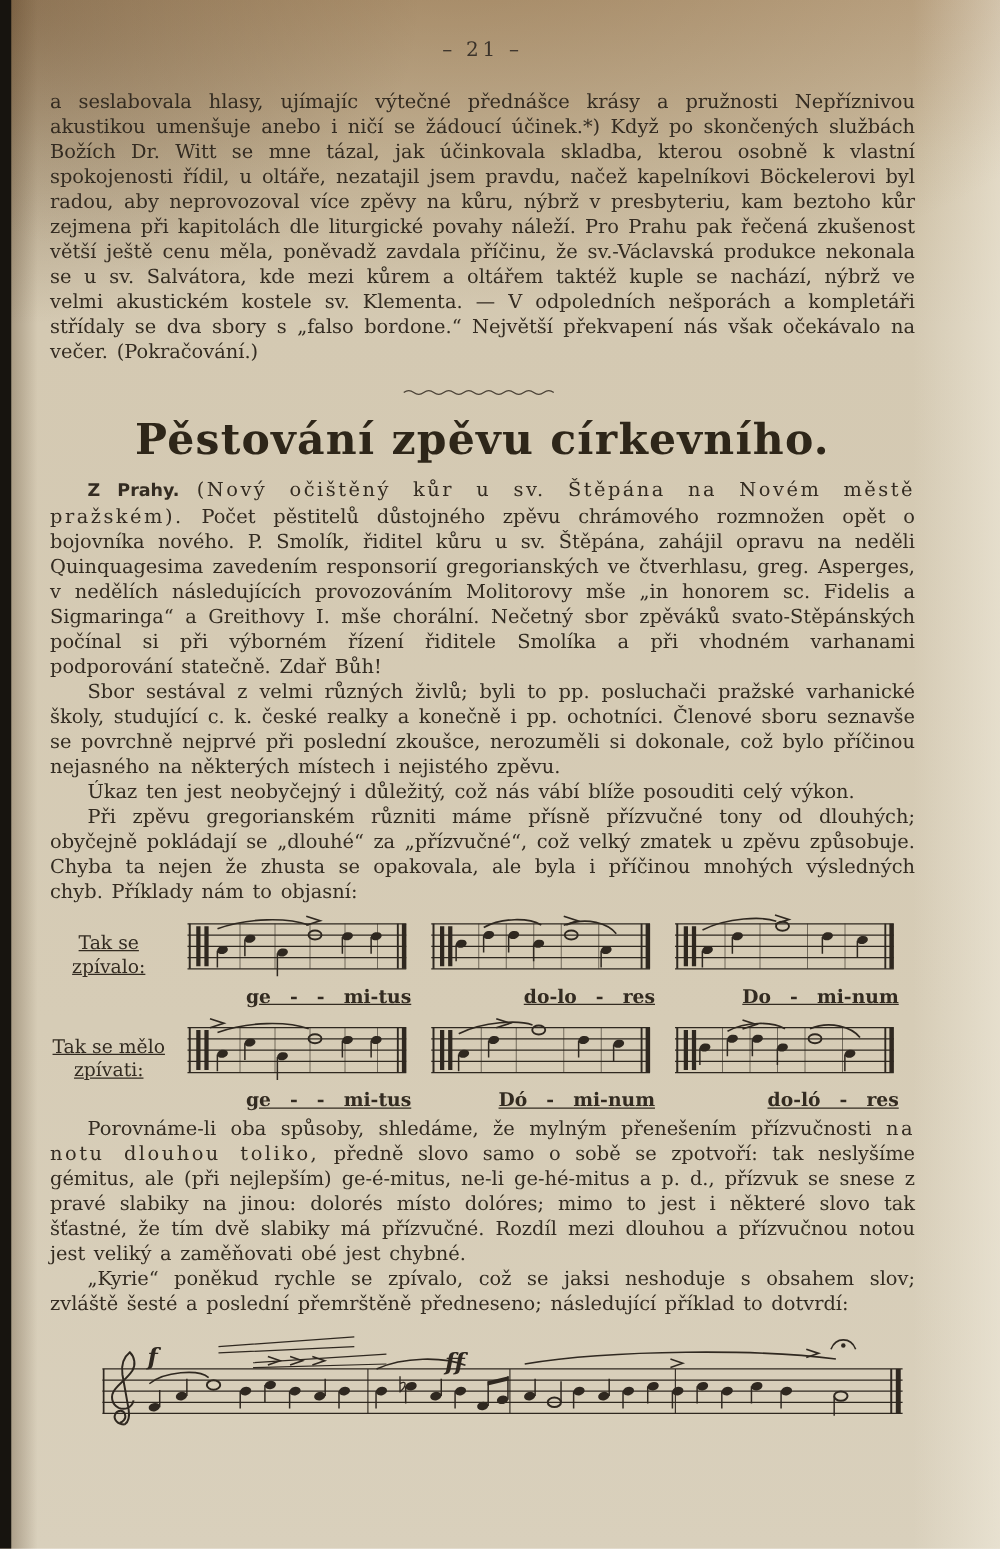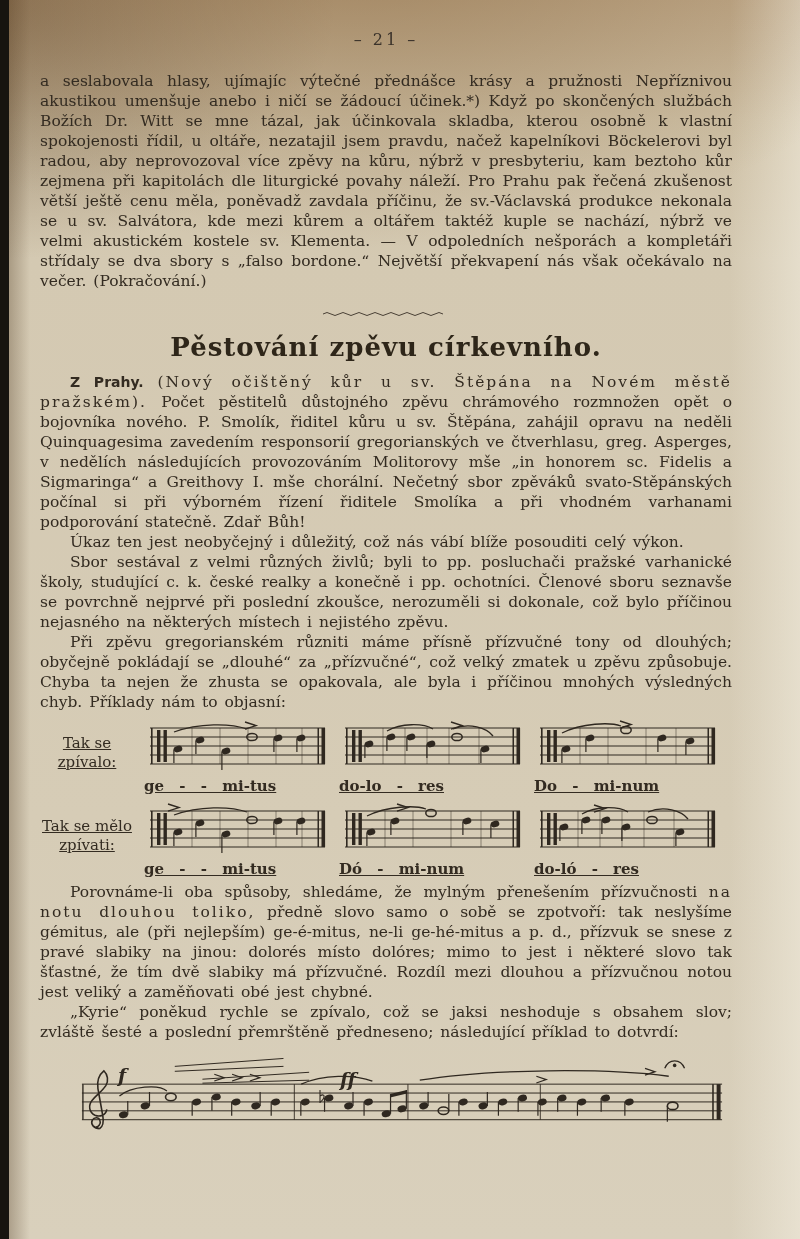--- a/index.html
+++ b/index.html
@@ -17,37 +17,37 @@
   .edge-left{position:absolute;left:0;top:0;width:9px;height:100%;background:#17140f;}
   .content{position:absolute;left:40px;top:30px;width:692px;}
   .page-number{text-align:center;font-size:16px;letter-spacing:3px;color:#3a322a;}
   p{margin:0;}
   .body-p{font-size:15.5px;line-height:20px;text-align:justify;word-spacing:2px;}
   .intro{margin-top:22px;}
   .indent{text-indent:30px;}
   .lead{font-family:"DejaVu Sans",sans-serif;font-weight:bold;font-size:14px;}
   .sperr{letter-spacing:2px;word-spacing:4px;}
   .divider{margin:12px auto 0;width:140px;text-align:center;}
-  .title{margin:10px 0 0;text-align:center;font-size:26px;font-weight:bold;letter-spacing:1px;color:#2e2良5;}
+  .title{margin:10px 0 0;text-align:center;font-size:34px;font-weight:bold;letter-spacing:1px;color:#2e2良5;}
   .title{color:#2e2619;}
   .subtitle{margin:12px 0 0;text-align:center;font-size:19px;font-weight:normal;letter-spacing:1.5px;color:#33291d;}
   h1,h2{font-family:"DejaVu Serif",serif;}
   .after-head{margin-top:10px;}
   
   .music-row{display:flex;gap:10px;margin:8px 0 4px;text-decoration:underline;}
   .music-label{width:94px;font-size:15px;line-height:19px;padding-top:14px;text-align:center;}
   .measure{width:185px;}
   .staff-svg{display:block;width:185px;height:56px;}
-  .lyric{margin-top:1px;text-align:left;font-weight:bold;font-size:15px;word-spacing:10px;}
+  .lyric{margin-top:1px;text-align:right;font-weight:bold;font-size:15px;word-spacing:10px;}
   
   .kyrie{position:relative;margin-top:10px;height:122px;}
   .kyrie-svg{display:block;width:652px;height:84px;margin:12px 0 0 36px;}
   .dyn{position:absolute;font-style:italic;font-weight:bold;font-size:19px;color:#2f2820;}
   .dyn-f{left:78px;top:10px;}
-  .dyn-ff{left:300px;top:14px;text-align:right;}
+  .dyn-ff{left:316px;top:14px;text-align:right;}
   svg{overflow:visible;}
 </style>
 </head>
 <body>
 
 <div class="page">
   <div class="edge-left"></div>
   <div class="content">
 
     <div class="page-number">– 21 –</div>
@@ -58,22 +58,22 @@
       <svg width="130" height="8" viewBox="0 0 130 8">
         <path d="M2 4 q4 -3 8 0 t8 0 t8 0 t8 0 t8 0 t8 0 t8 0 t8 0 t8 0 t8 0 t8 0 t8 0 t8 0 t8 0 t8 0" fill="none" stroke="#4a4136" stroke-width="1"></path>
       </svg>
     </div>
 
     <h1 class="title">Pěstování zpěvu církevního.</h1>
 
     <p class="body-p indent after-head"><span class="lead">Z Prahy.</span> <span class="sperr">(Nový očištěný kůr u sv. Štěpána na Novém městě pražském).</span> <span>Počet pěstitelů důstojného zpěvu chrámového rozmnožen opět o bojovníka nového. P. Smolík, řiditel kůru u sv. Štěpána, zahájil opravu na neděli Quinquagesima zavedením responsorií gregorianských ve čtverhlasu, greg. Asperges, v nedělích následujících provozováním Molitorovy mše „in honorem sc. Fidelis a Sigmaringa“ a Greithovy I. mše chorální. Nečetný sbor zpěváků svato-Stěpánských počínal si při výborném řízení řiditele Smolíka a při vhodném varhanami podporování statečně. Zdař Bůh!</span></p>
 
 
+    <p class="body-p indent">Sbor sestával z velmi různých živlů; byli to pp. posluchači pražské varhanické školy, studující c. k. české realky a konečně i pp. ochotníci. Členové sboru seznavše se povrchně nejprvé při poslední zkoušce, nerozuměli si dokonale, což bylo příčinou nejasného na některých místech i nejistého zpěvu.</p>
     <p class="body-p indent">Úkaz ten jest neobyčejný i důležitý, což nás vábí blíže posouditi celý výkon.</p>
-    <p class="body-p indent">Sbor sestával z velmi různých živlů; byli to pp. posluchači pražské varhanické školy, studující c. k. české realky a konečně i pp. ochotníci. Členové sboru seznavše se povrchně nejprvé při poslední zkoušce, nerozuměli si dokonale, což bylo příčinou nejasného na některých místech i nejistého zpěvu.</p>
     <p class="body-p indent">Při zpěvu gregorianském různiti máme přísně přízvučné tony od dlouhých; obyčejně pokládají se „dlouhé“ za „přízvučné“, což velký zmatek u zpěvu způsobuje. Chyba ta nejen že zhusta se opakovala, ale byla i příčinou mnohých výsledných chyb. Příklady nám to objasní:</p>
 
     <div class="music-row">
       <div class="music-label">
         <span style="display:block">Tak se</span>
         <span style="display:block">zpívalo:</span>
       </div>
       <div class="measure">
         <svg class="staff-svg" viewBox="0 0 185 56">
           <g stroke="#2f2820" fill="none">

